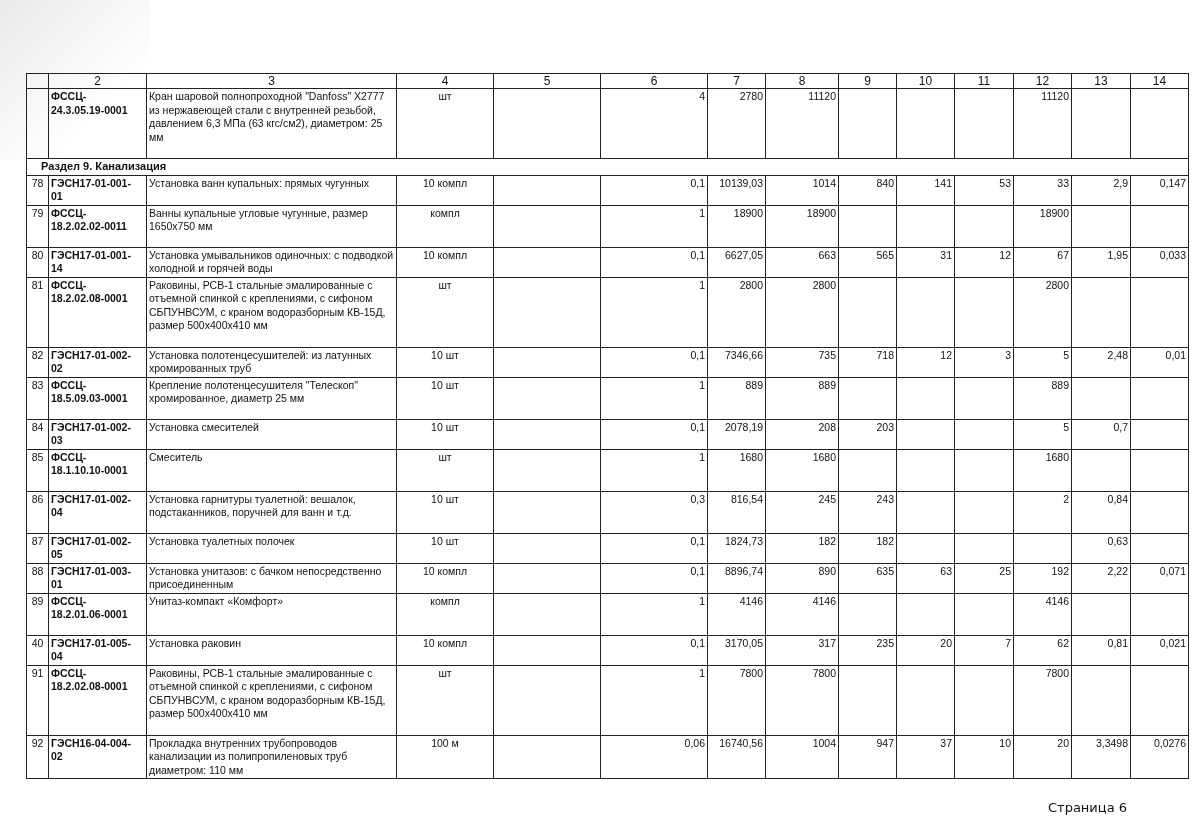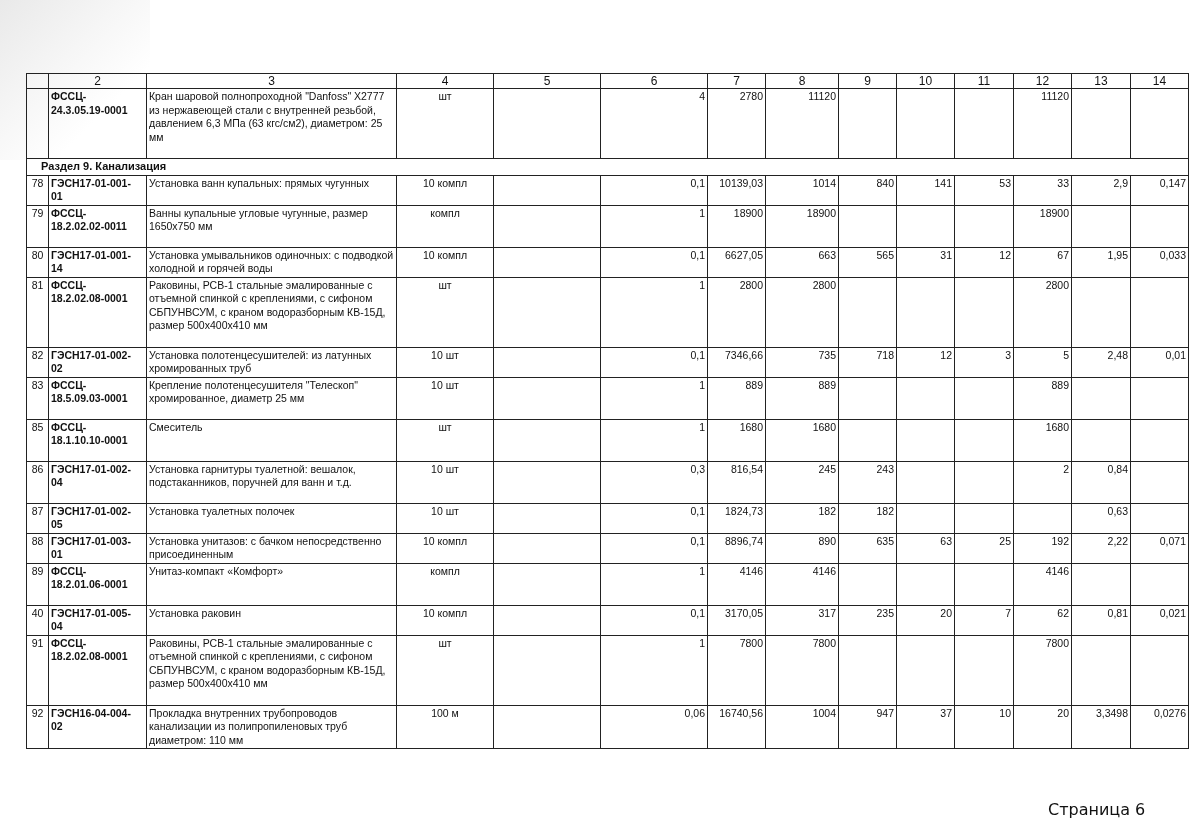--- a/index.html
+++ b/index.html
@@ -21,21 +21,21 @@
     font-size: 10.5px; line-height: 13.5px; padding: 1px 2px; overflow: hidden;
   }
   tr.hdr td { font-size: 12px; text-align: center; height: 14px; line-height: 14px; padding: 0; }
   td.num { text-align: center; }
   td.code { font-weight: bold; white-space: pre-line; padding-left: 2px; }
   td.name { white-space: normal; }
   td.unit { text-align: center; }
   td.val { text-align: right; font-size: 9.5px; }
   tr.section td { font-weight: bold; font-size: 11px; padding: 1px 14px; height: 13px; }
   .footer {
-    position: absolute; left: 1048px; top: 800px; font-size: 16px;
+    position: absolute; left: 1048px; top: 800px; font-size: 13px;
     font-family: "DejaVu Sans", sans-serif;
   }
 </style>
 </head>
 <body>
 
 <div class="page-shadow"></div>
 
 <table class="estimate">
   <colgroup>
@@ -186,20 +186,37 @@
         <td class="val">1</td>
         <td class="val">889</td>
         <td class="val">889</td>
         <td class="val"></td>
         <td class="val"></td>
         <td class="val"></td>
         <td class="val">889</td>
         <td class="val"></td>
         <td class="val"></td>
       </tr>
+      <tr style="height: 27px;">
+        <td class="num">84</td>
+        <td class="code">ГЭСН17-01-002-
+03</td>
+        <td class="name">Установка смесителей</td>
+        <td class="unit">10 шт</td>
+        <td class="val"></td>
+        <td class="val">0,1</td>
+        <td class="val">2078,19</td>
+        <td class="val">208</td>
+        <td class="val">203</td>
+        <td class="val"></td>
+        <td class="val"></td>
+        <td class="val">5</td>
+        <td class="val">0,7</td>
+        <td class="val"></td>
+      </tr>
       <tr style="height: 42px;">
         <td class="num">85</td>
         <td class="code">ФССЦ-
 18.1.10.10-0001</td>
         <td class="name">Смеситель</td>
         <td class="unit">шт</td>
         <td class="val"></td>
         <td class="val">1</td>
         <td class="val">1680</td>
         <td class="val">1680</td>

